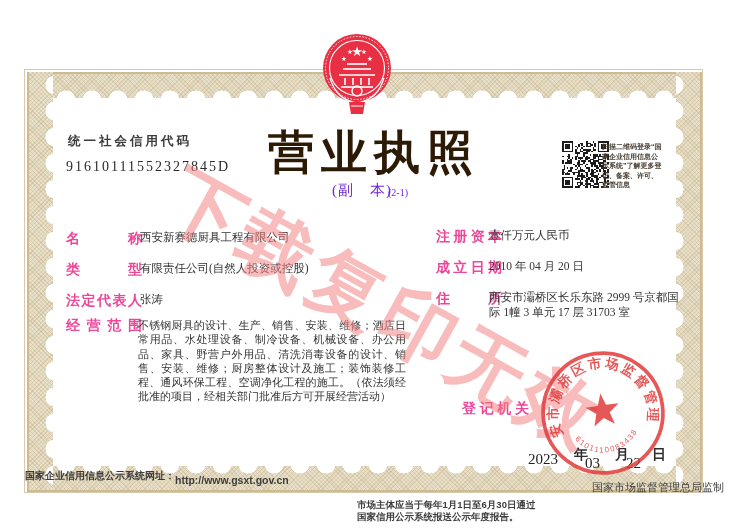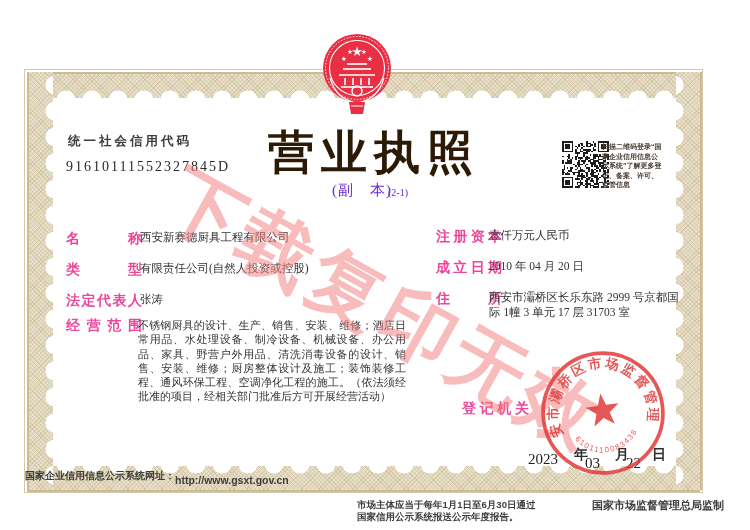--- a/index.html
+++ b/index.html
@@ -69,21 +69,21 @@
   
   .watermark{position:absolute;left:196px;top:148px;z-index:6;font-size:76px;font-weight:bold;
     letter-spacing:5px;color:rgba(243,126,126,.52);white-space:nowrap;
     transform:rotate(29deg);transform-origin:0 0;pointer-events:none;}
 
   
   .footer-left{position:absolute;left:25px;top:469px;font-size:10px;font-weight:bold;color:#3d3d3d;}
   .footer-url{font-weight:bold;font-size:10.5px;position:relative;top:5px;color:#3d3d3d;}
   .footer-mid{position:absolute;left:357px;top:499px;font-size:9.5px;line-height:12px;
     font-weight:bold;color:#3d3d3d;}
-  .footer-right{position:absolute;left:592px;top:498px;font-size:11px;font-weight:bold;color:#3d3d3d;}
+  .footer-right{position:absolute;left:592px;top:480px;font-size:11px;font-weight:normal;color:#3d3d3d;}
 </style>
 </head>
 <body>
 
 <div class="canvas">
 
   <div class="frame-outline"></div>
   <div class="band band-top"></div>
   <div class="band band-bottom"></div>
   <div class="band band-left"></div>

